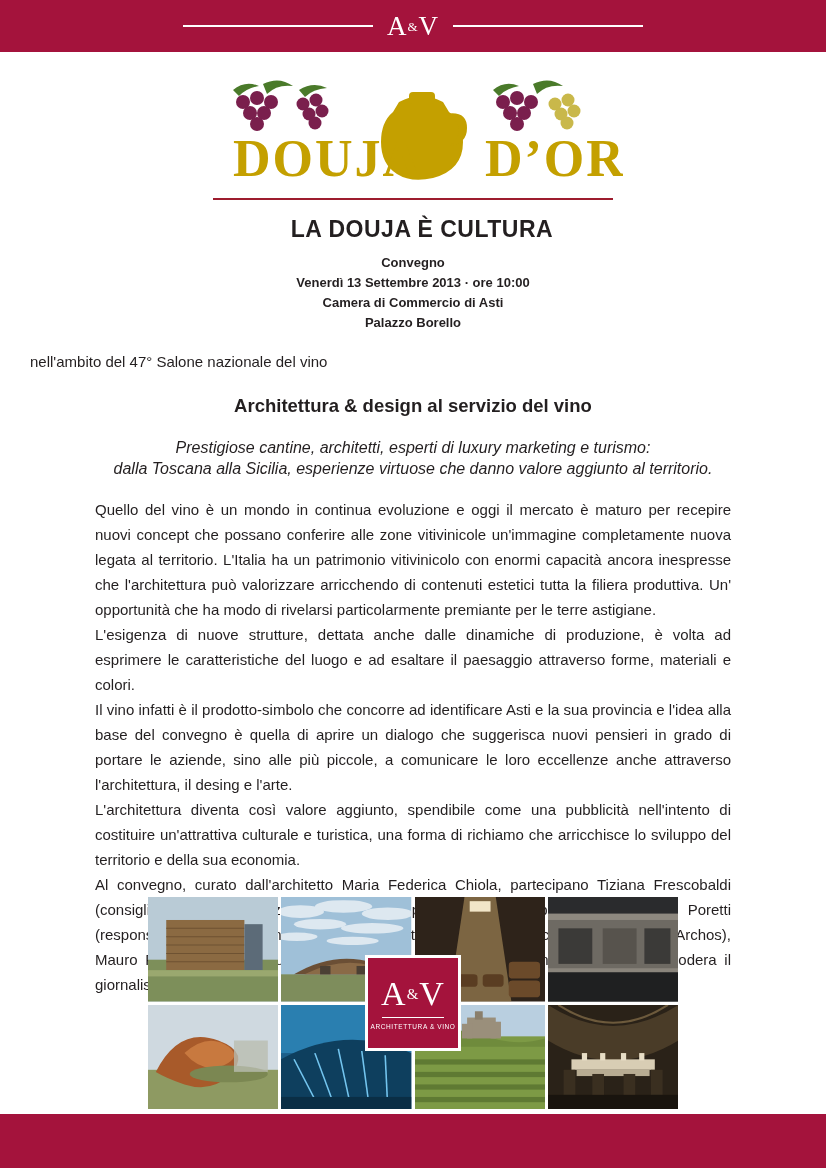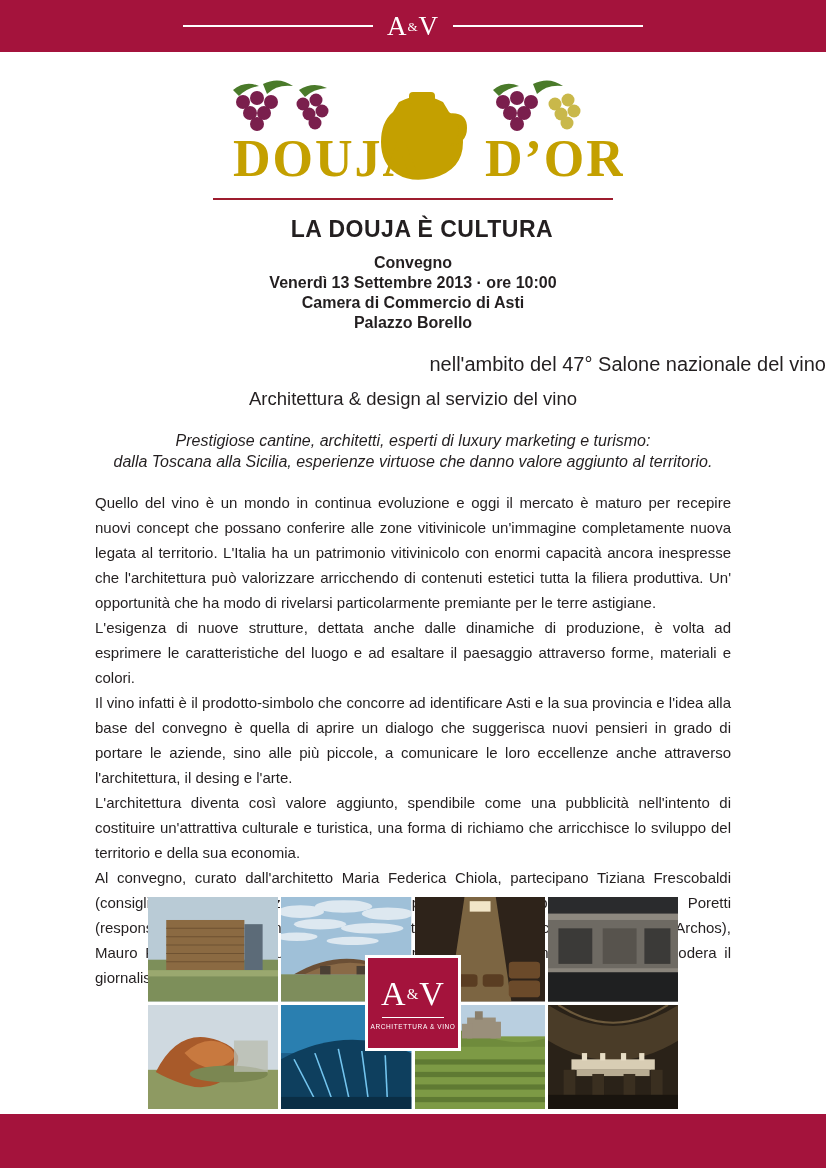--- a/index.html
+++ b/index.html
@@ -84,36 +84,37 @@
     text-align: center;
     font-size: 23px;
     font-weight: bold;
     letter-spacing: .5px;
     margin: 16px 0 10px 0;
     color: #231f20;
     padding-left: 18px;
   }
   .h-sub {
     text-align: center;
-    font-size: 16px;
+    font-size: 13px;
     font-weight: bold;
     line-height: 20px;
     color: #231f20;
   }
   .h-ambito {
-    text-align: right;
-    font-size: 20px;
+    text-align: left;
+    font-size: 15px;
     margin-top: 20px;
     color: #231f20;
+    padding-left: 30px;
   }
   .h-arch {
     text-align: center;
     font-size: 18.5px;
-    font-weight: normal;
-    margin-top: 12px;
+    font-weight: bold;
+    margin-top: 25px;
     color: #231f20;
   }
   .h-italic {
     text-align: center;
     font-style: italic;
     font-size: 16px;
     line-height: 21px;
     margin-top: 20px;
     padding: 0 70px;
     color: #231f20;

